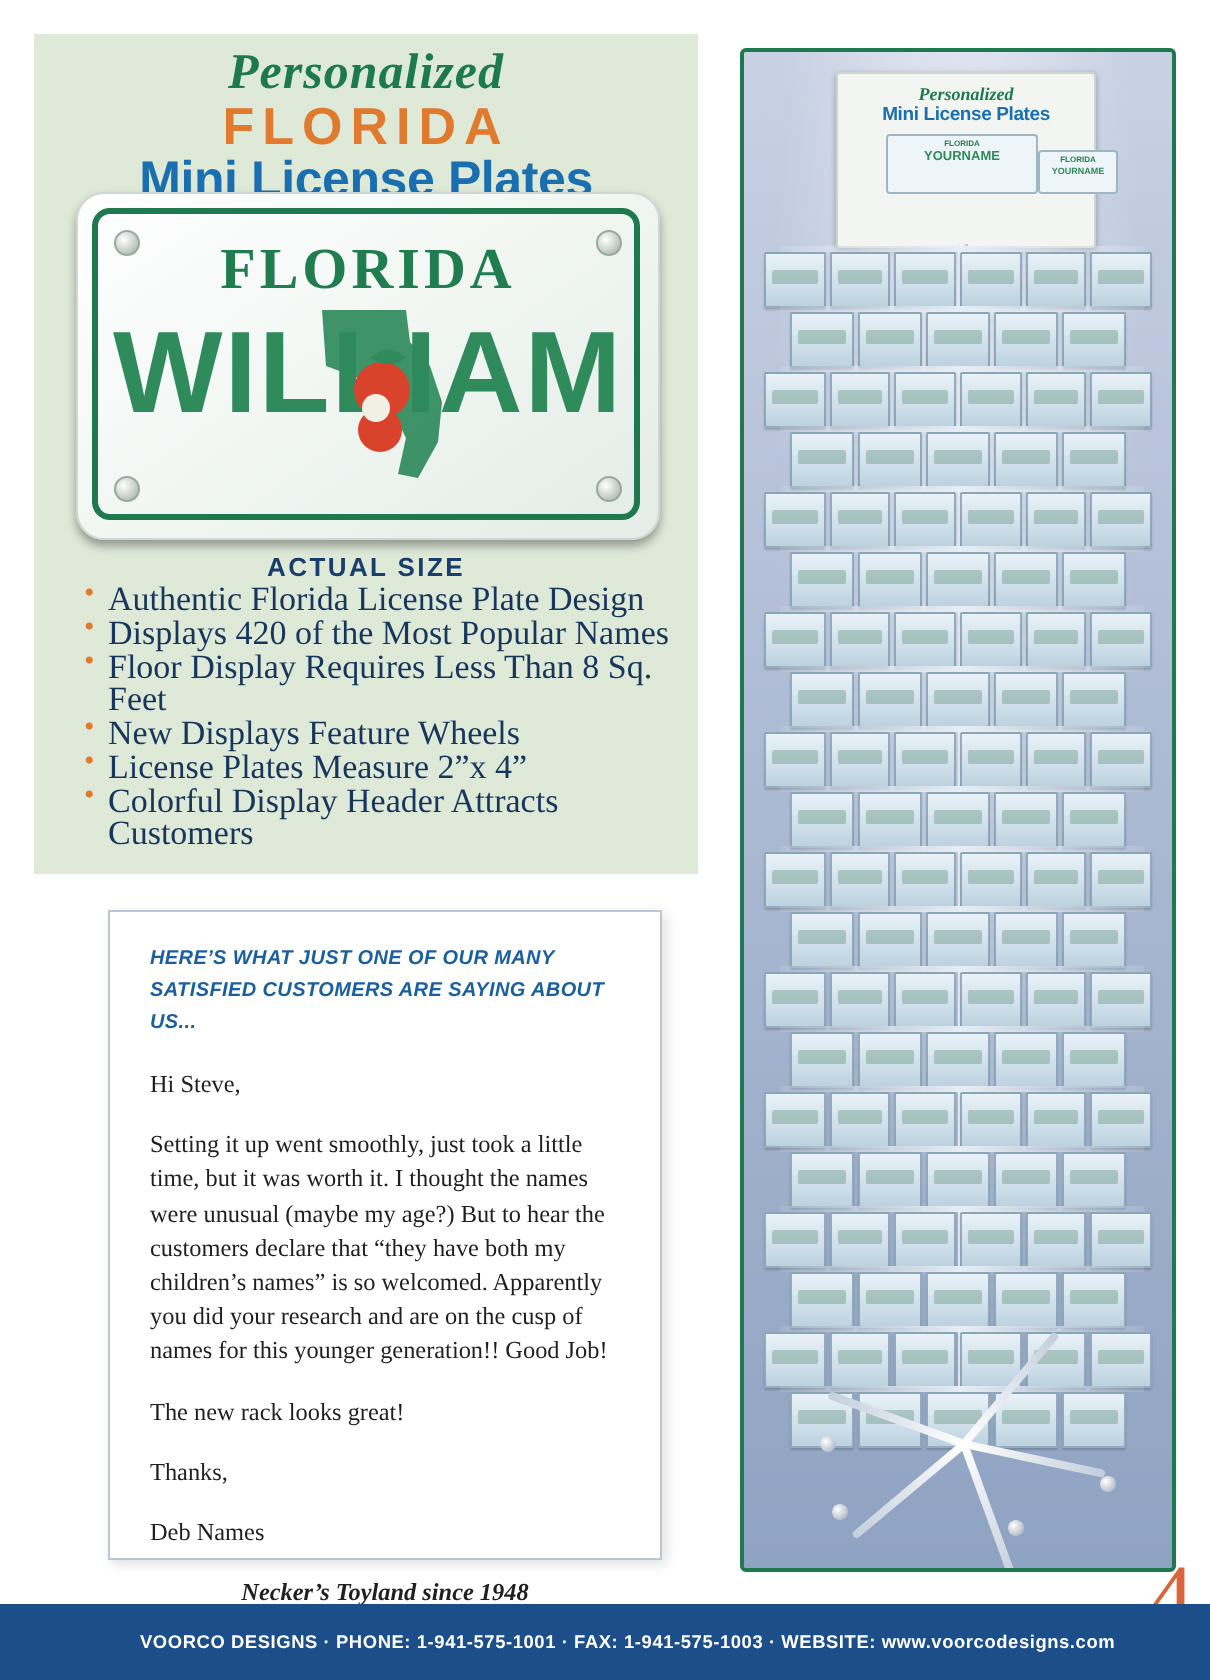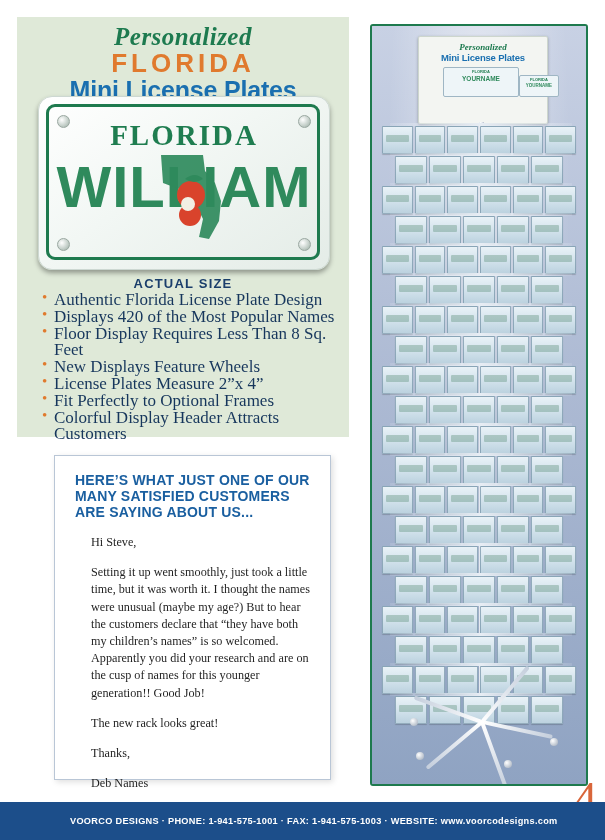--- a/index.html
+++ b/index.html
@@ -195,33 +195,34 @@
     height: 325px;
     background: #ffffff;
     border: 1px solid #b9c6d6;
     box-shadow: 2px 2px 6px rgba(0,0,0,0.13);
     box-sizing: border-box;
   }
   .testimonial-head {
     margin: 16px 18px 0 20px;
     font-family: "Liberation Sans", sans-serif;
     font-weight: bold;
-    font-size: 14px;
+    font-size: 10px;
     line-height: 16px;
     color: #1a5fa0;
     letter-spacing: 0.2px;
+    font-style: italic;
   }
   .testimonial-body {
     margin: 14px 20px 0 20px;
     font-family: "Liberation Serif", serif;
     font-size: 12.2px;
     line-height: 17.2px;
     color: #1f1f1f;
   }
-  .testimonial-body p { margin: 0 0 13px 16px; }
+  .testimonial-body p { margin: 0 0 13px 0; }
   .sig-name { margin: 0; }
   .sig-company {
     margin: 0;
     font-style: italic;
     font-weight: bold;
     text-align: center;
   }
 
   
   .photo-panel {
@@ -430,21 +431,20 @@
   </div>
 
   <div class="actual-size">ACTUAL SIZE</div>
 
   <ul class="bullets">
     <li>Authentic Florida License Plate Design</li>
     <li>Displays 420 of the Most Popular Names</li>
     <li>Floor Display Requires Less Than 8 Sq. Feet</li>
     <li>New Displays Feature Wheels</li>
     <li>License Plates Measure 2”x 4”</li>
-    <li>Fit Perfectly to Optional Frames</li>
     <li>Colorful Display Header Attracts Customers</li>
   </ul>
 
   <div class="testimonial">
     <div class="testimonial-head">HERE’S WHAT JUST ONE OF OUR MANY SATISFIED CUSTOMERS ARE SAYING ABOUT US...</div>
     <div class="testimonial-body">
       <p>Hi Steve,</p>
       <p>Setting it up went smoothly, just took a little time, but it was worth it. I thought the names were unusual (maybe my age?) But to hear the customers declare that “they have both my children’s names” is so welcomed. Apparently you did your research and are on the cusp of names for this younger generation!!  Good Job!</p>
       <p>The new rack looks great!</p>
       <p>Thanks,</p>

